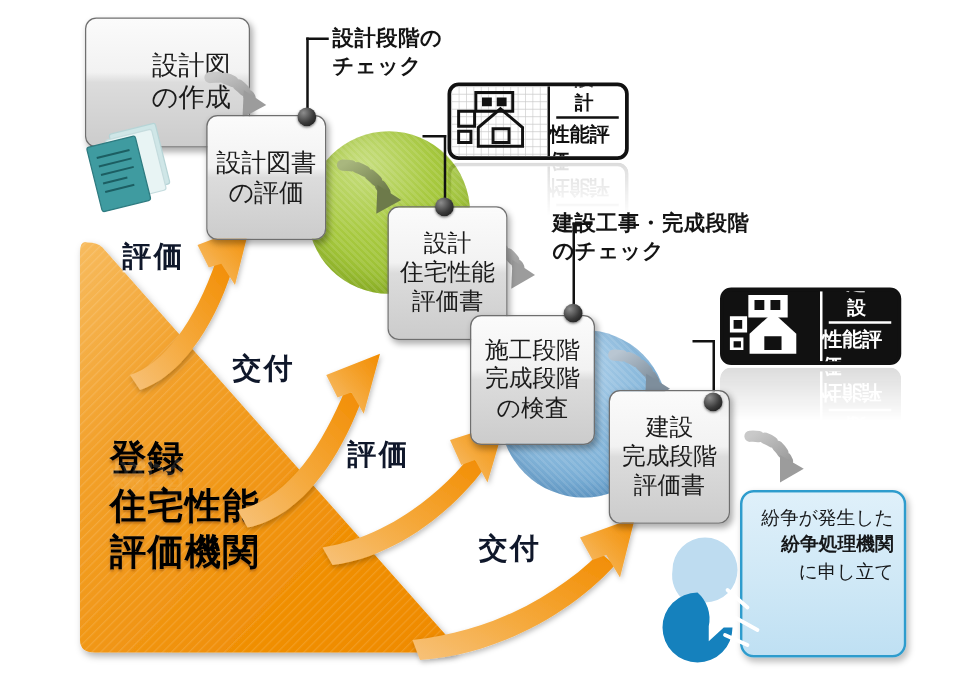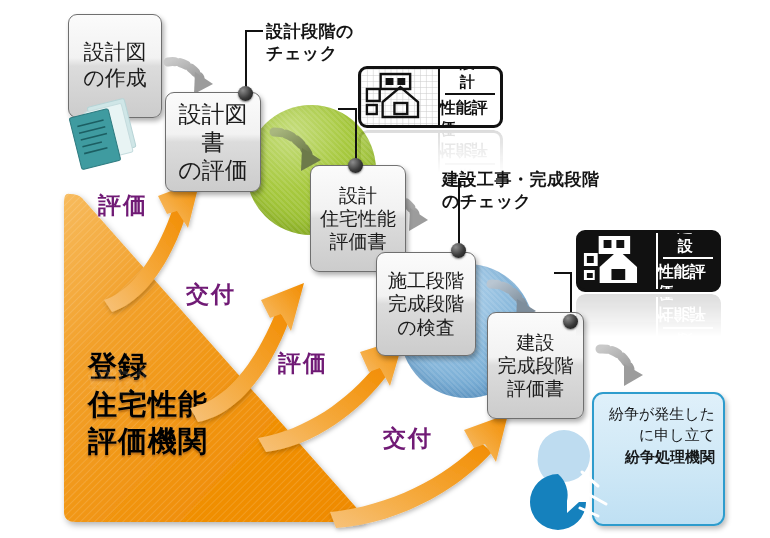--- a/index.html
+++ b/index.html
@@ -62,22 +62,22 @@
     background:linear-gradient(to bottom,#fbfbfb 0%,#f2f2f2 42%,#dcdcdc 50%,#cccccc 100%);
     box-shadow:2px 3px 5px rgba(0,0,0,.32);
     display:flex;align-items:center;justify-content:center;
     text-align:center;
     color:#1b1b1b;
     line-height:1.22;
     white-space:pre-line;
   }
   .node-txt{display:block;padding:2px 4px;}
 
-  .n-design-draw{left:68px;top:14px;width:92px;height:102px;font-size:21px;}
-  .n-design-eval{left:165px;top:92px;width:94px;height:98px;font-size:23px;}
+  .n-design-draw{left:68px;top:14px;width:92px;height:102px;font-size:21px;padding-left:38px;}
+  .n-design-eval{left:165px;top:92px;width:94px;height:98px;font-size:20px;}
   .n-design-cert{left:278px;top:165px;width:94px;height:105px;font-size:19px;margin-left:32px;}
   .n-const-insp{left:376px;top:252px;width:98px;height:102px;font-size:19px;}
   .n-const-cert{left:487px;top:312px;width:95px;height:105px;font-size:19px;}
 
   
   .n-dispute{
     left:592px;top:392px;width:133px;height:134px;
     border:2px solid #2e9ccd;border-radius:11px;
     background:linear-gradient(to bottom,#dff0fa 0%,#cfe8f6 55%,#bfe0f3 100%);
     box-shadow:2px 3px 5px rgba(0,0,0,.25);
@@ -98,21 +98,21 @@
   }
   .leader{background:#111;z-index:5;}
 
   .callout{
     color:#141414;font-weight:bold;font-size:17px;line-height:1.32;
     white-space:pre-line;letter-spacing:.5px;
   }
 
   
   .flow-label{
-    color:#701a75;font-weight:bold;font-size:23px;letter-spacing:2px;
+    color:#0f172a;font-weight:bold;font-size:23px;letter-spacing:2px;
     text-shadow:0 1px 1px rgba(255,255,255,.9);
     z-index:6;
   }
 
   
   .logo{
     border-radius:9px;
     box-sizing:border-box;
     display:flex;align-items:stretch;
     overflow:hidden;
@@ -315,22 +315,22 @@
   </div>
 
   <div class="abs node n-const-cert" style="z-index:6;">
     <span class="node-txt">建設
 完成段階
 評価書</span>
   </div>
 
   <div class="abs n-dispute">
     <div>紛争が発生した</div>
+    <div><b>紛争処理機関</b></div>
     <div>に申し立て</div>
-    <div><b>紛争処理機関</b></div>
   </div>
 
   <div class="abs bubble-icons">
     <svg width="110" height="96" viewBox="0 0 110 96">
       <path d="M10,18 a26,26 0 1,1 26,26 h-6 l-10,10 v-11 a26,26 0 0,1 -10,-25 z" fill="#bedcf0"></path>
       <g>
         <path d="M34,42 a28,28 0 1,0 28,28 h-7 l-12,11 v-12 a28,28 0 0,0 -9,-27 z" fill="#1581bd" transform="translate(-4,-6)"></path>
       </g>
       <g stroke="#ffffff" stroke-width="3" stroke-linecap="round">
         <line x1="54" y1="34" x2="70" y2="48"></line>

